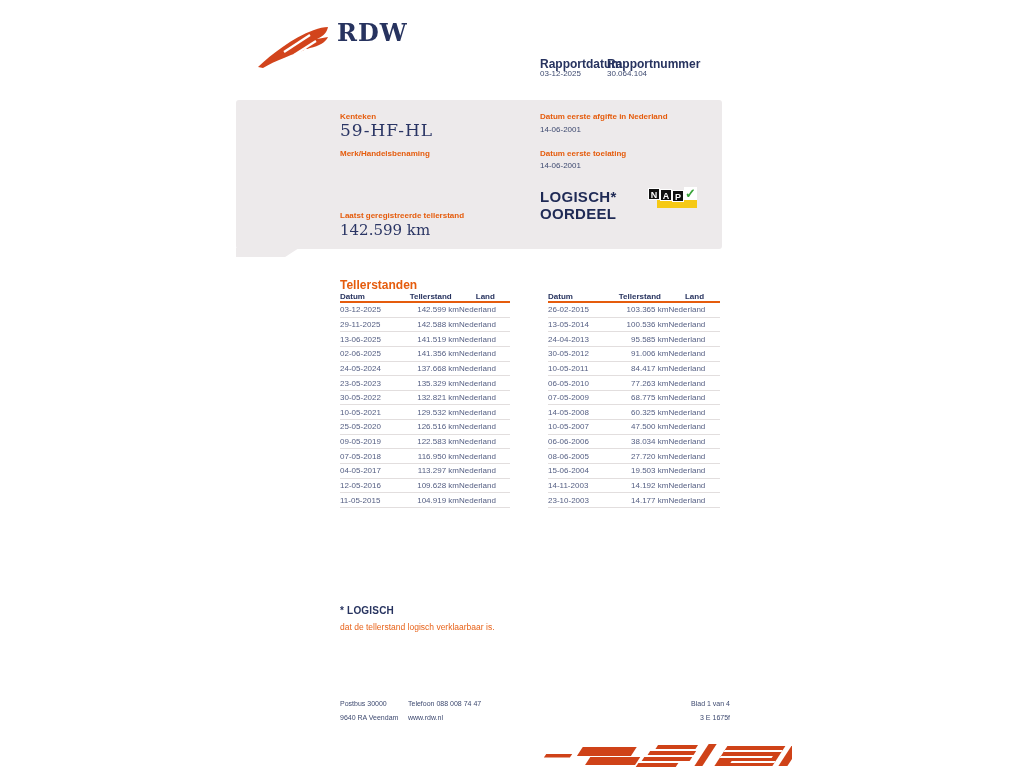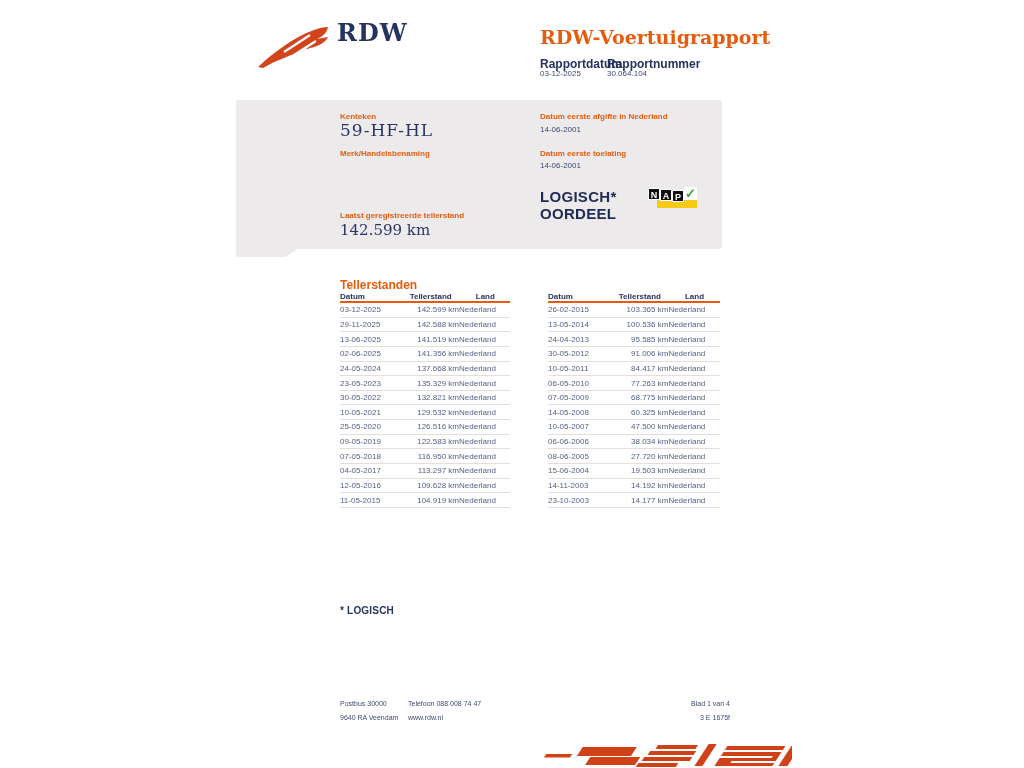--- a/index.html
+++ b/index.html
@@ -73,21 +73,20 @@
 <div class="page">
 
   <svg class="logo-feather" viewBox="0 0 76 46">
     <path d="M2,43 C16,30 36,14 58,6 C63,4 68,3 72,3 C71,8 68,12 61,15 L72,13 C70,18 63,22 54,24 C38,30 18,37 7,44 Z" fill="#d2441c"></path>
     <path d="M28,28 L54,11" stroke="#ffffff" stroke-width="2.2" fill="none"></path>
     <path d="M38,31 L60,17" stroke="#ffffff" stroke-width="2.2" fill="none"></path>
     <path d="M49,24 L58,28 L46,30 Z" fill="#ffffff"></path>
   </svg>
   <div class="logo-text">RDW</div>
 
-  <div class="doc-title">RDW-Voertuigrapport</div>
   <div class="meta-label mx1">Rapportdatum</div>
   <div class="meta-label mx2">Rapportnummer</div>
   <div class="meta-value mx1">03-12-2025</div>
   <div class="meta-value mx2">30.064.104</div>
 
   <div class="graybox"></div>
   <div class="graybox-tab"></div>
 
   <div class="olabel" style="left:340px; top:112px;">Kenteken</div>
   <div class="serifval kenteken">59-HF-HL</div>
@@ -272,20 +271,21 @@
         <div class="trow">
           <span class="c-datum">23-10-2003</span>
           <span class="c-tellerstand">14.177 km</span>
           <span class="c-land">Nederland</span>
         </div>
       </div>
   </div>
 
   <div class="expl-head">* LOGISCH</div>
   <div class="expl-body">
+    <span style="display:block;">dat de tellerstand logisch verklaarbaar is.</span>
   </div>
 
   <div class="foot f1 fc1">Postbus 30000</div>
   <div class="foot f2 fc1">9640 RA Veendam</div>
   <div class="foot f1 fc2">Telefoon 088 008 74 47</div>
   <div class="foot f2 fc2">www.rdw.nl</div>
   <div class="foot f1 fr">Blad 1 van 4</div>
   <div class="foot f2 fr">3 E 1675f</div>
 
   <svg class="footer-graphic" viewBox="0 0 254 26">

